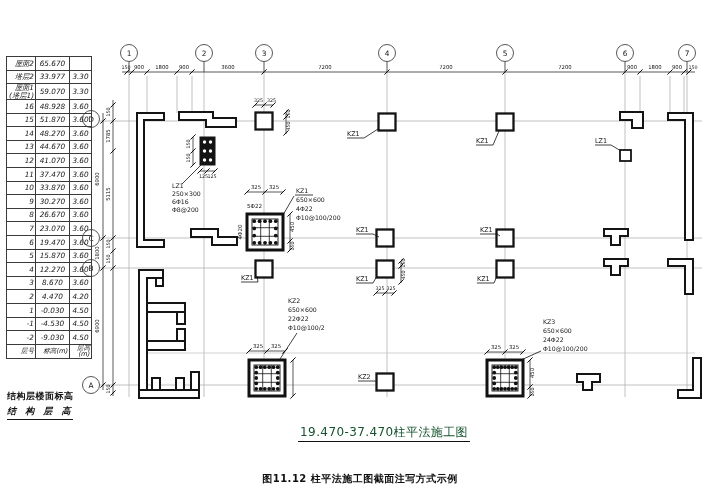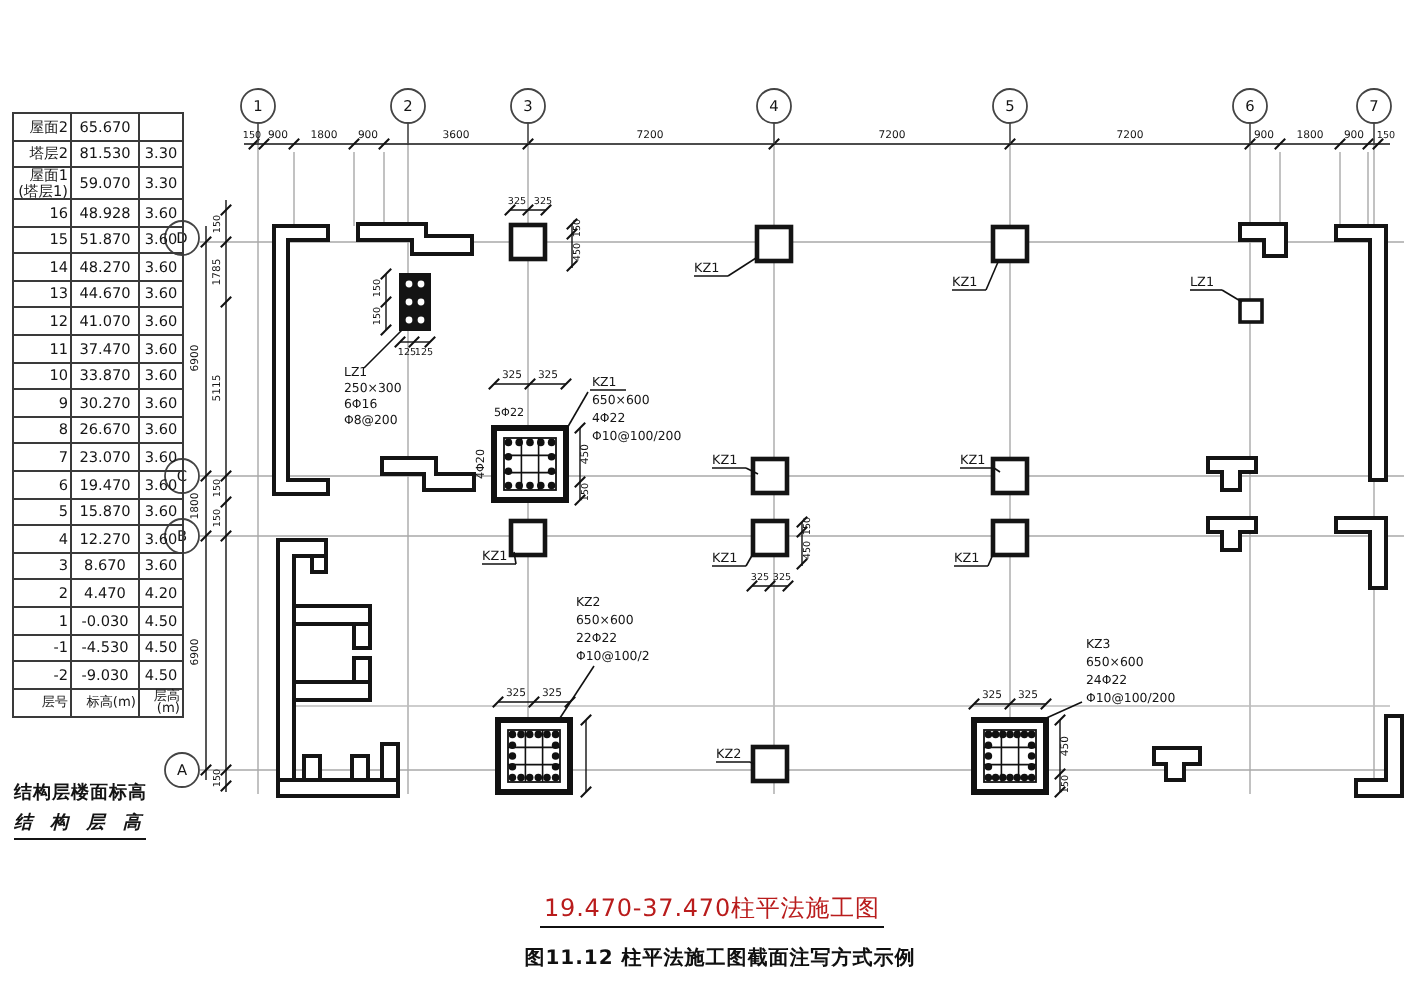--- a/index.html
+++ b/index.html
@@ -7,33 +7,33 @@
           font-family:"DejaVu Sans",sans-serif;color:#111;}
   svg{position:absolute;left:0;top:0;}
   svg text{fill:#151515;font-family:"DejaVu Sans",sans-serif;}
   .dimt{font-size:5.3px;}
   .dimxs{font-size:4.8px;}
   .note{font-size:6.2px;}
   .tag{font-size:6.4px;}
   .bub{font-size:7.4px;text-anchor:middle;}
   .side{font-size:5.6px;}
   
-  #floorTable{position:absolute;left:6px;top:56px;border-collapse:collapse;table-layout:fixed;}
+  #floorTable{position:absolute;left:6px;top:56px;border-collapse:collapse;table-layout:fixed;font-style:italic;}
   #floorTable td{border:0.6px solid #3a3a3a;font-size:7.3px;line-height:1.02;height:12.6px;
                  padding:0 1px;white-space:pre-line;color:#161616;}
   #floorTable td.c0{width:26px;text-align:right;}
   #floorTable td.c1{width:31px;text-align:center;}
   #floorTable td.c2{width:19px;text-align:center;}
   #floorTable td.hdr{font-size:6.6px;text-align:right;}
   #tableNotes{position:absolute;left:7px;top:390px;width:110px;font-size:9px;font-weight:bold;
               letter-spacing:0.5px;color:#141414;}
   #tableNotes .n2{letter-spacing:3px;border-bottom:1.2px solid #141414;display:inline-block;
                   margin-top:2px;padding-bottom:1px;font-style:italic;}
-  #planTitle{position:absolute;left:270px;top:446px;width:200px;text-align:left;
-             font-size:12px;color:#b91c1c;}
+  #planTitle{position:absolute;left:270px;top:424px;width:200px;text-align:right;
+             font-size:12px;color:#14532d;}
   #planTitle span{border-bottom:1.2px solid #101010;padding:0 2px 2px 2px;letter-spacing:0.4px;}
   #figCaption{position:absolute;left:225px;top:472px;width:270px;text-align:center;
               font-size:10px;font-weight:bold;color:#101010;letter-spacing:0.5px;}
 </style>
 </head>
 <body>
 
 <div id="screen">
 
   <svg width="706" height="500" viewBox="0 0 706 500">
@@ -401,21 +401,21 @@
 
   <table id="floorTable">
     <tbody>
         <tr>
           <td class="c0">屋面2</td>
           <td class="c1">65.670</td>
           <td class="c2"></td>
         </tr>
         <tr>
           <td class="c0">塔层2</td>
-          <td class="c1">81.530</td>
+          <td class="c1">33.977</td>
           <td class="c2">3.30</td>
         </tr>
         <tr>
           <td class="c0">屋面1
 (塔层1)</td>
           <td class="c1">59.070</td>
           <td class="c2">3.30</td>
         </tr>
         <tr>
           <td class="c0">16</td>

